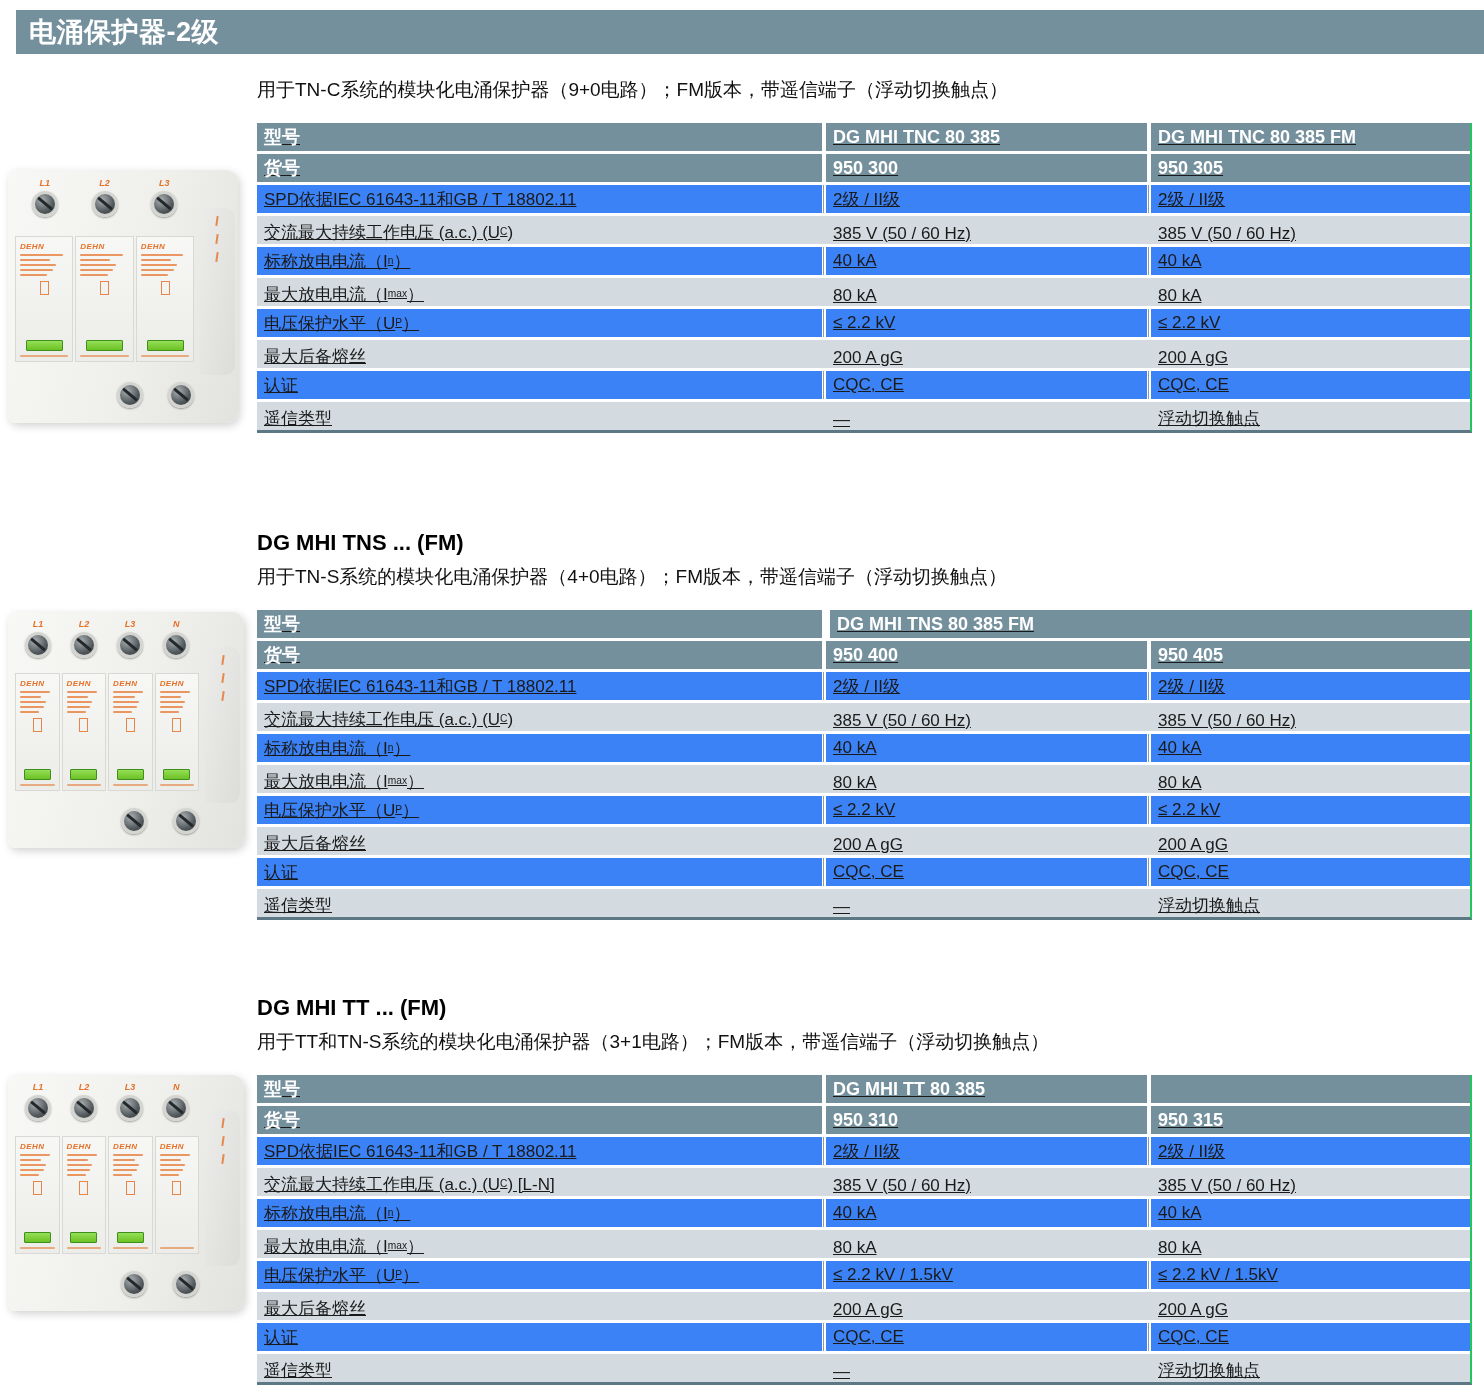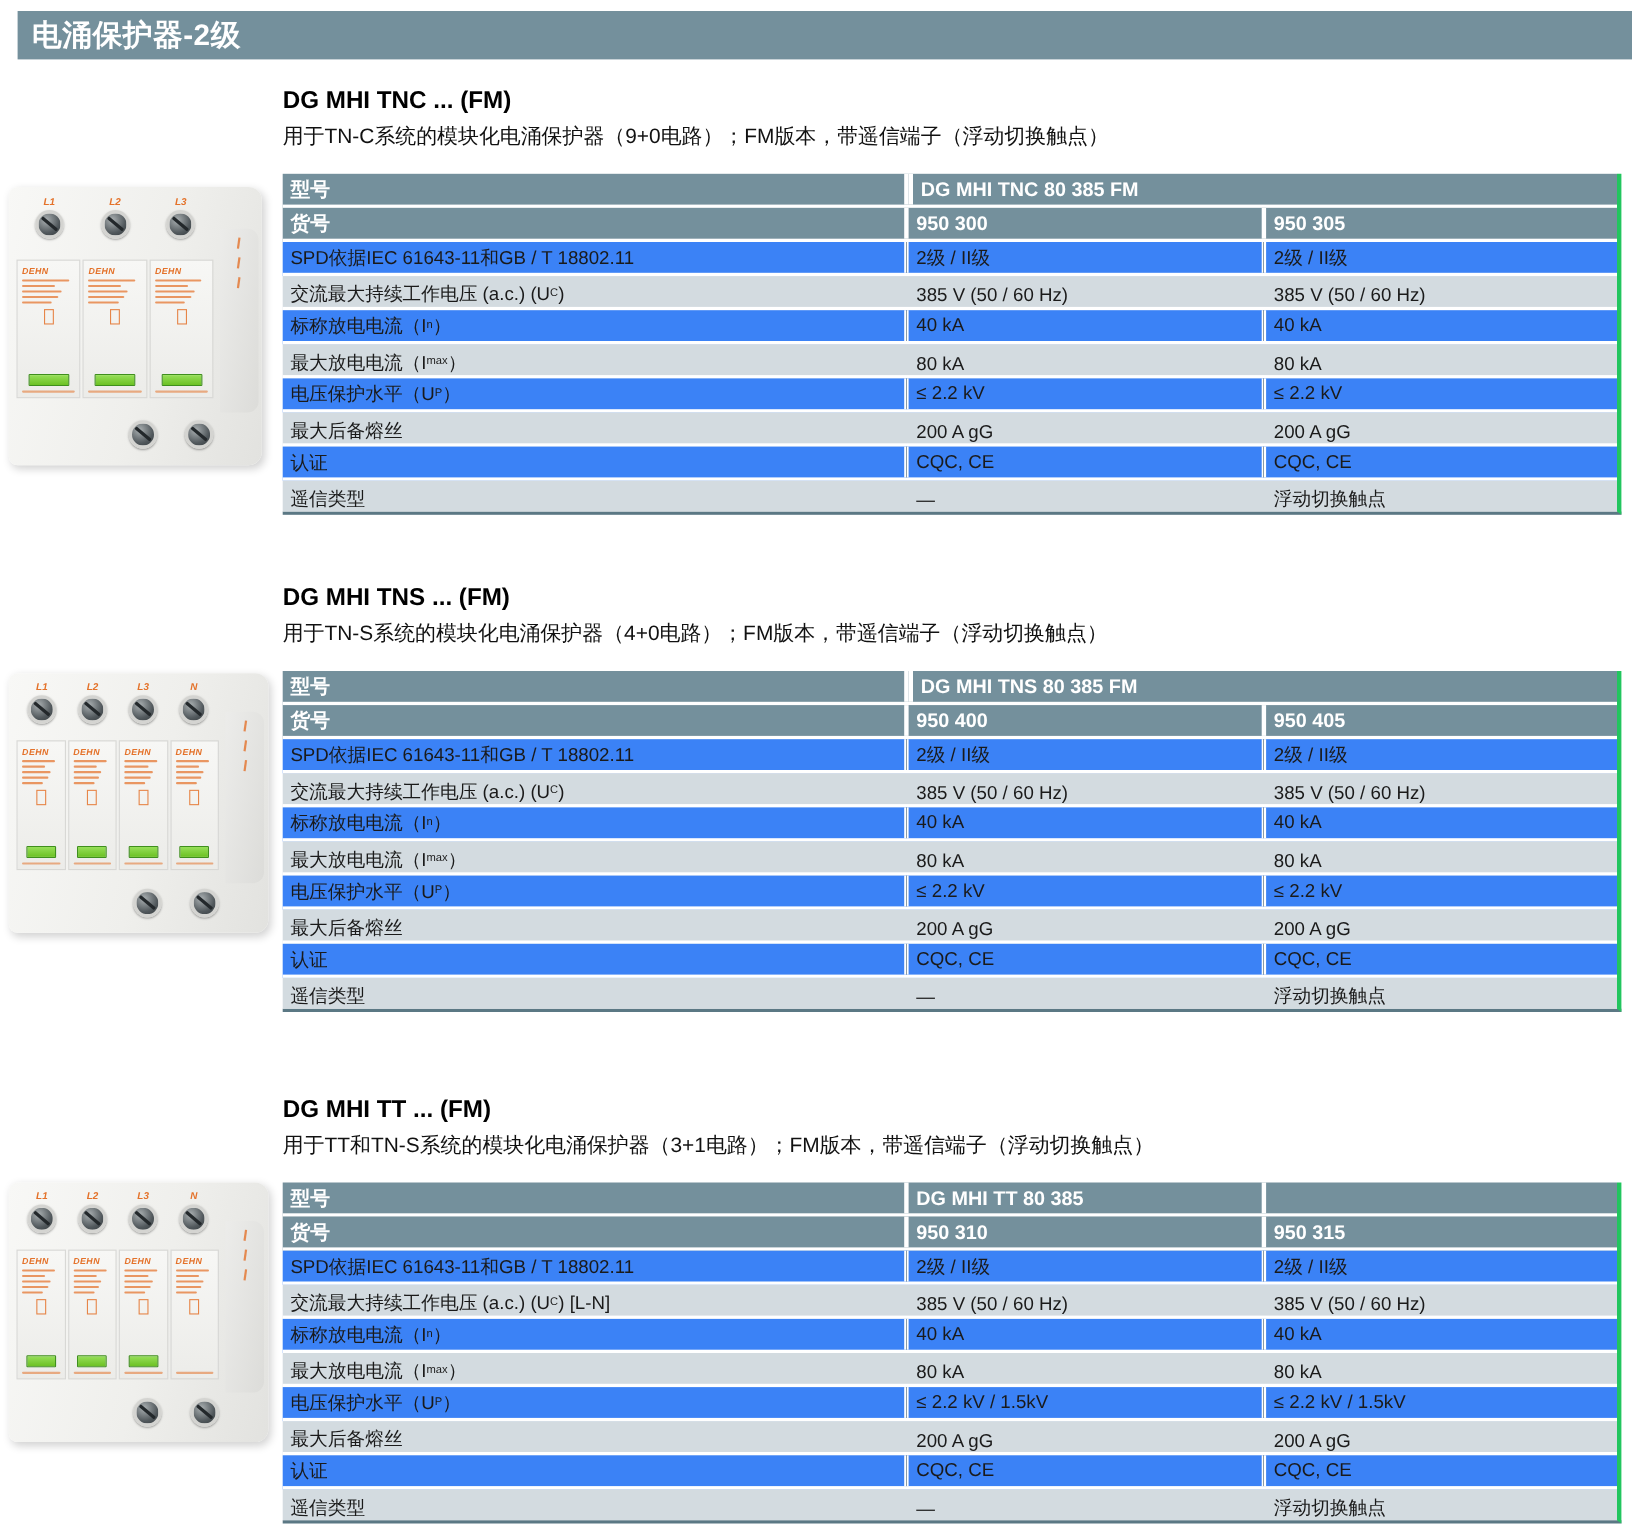--- a/index.html
+++ b/index.html
@@ -12,21 +12,21 @@
   .title-bar h1{margin:0 0 0 13px;font-size:27px;line-height:44px;color:#fff;font-weight:bold;letter-spacing:0.5px;}
 
   
   .product-section{position:absolute;left:0;right:0;}
   .sec-0{top:78px;}  .sec-1{top:530px;}  .sec-2{top:995px;}
   .section-text{margin-left:257px;}
   .section-text h2{margin:0 0 9px 0;font-size:22px;line-height:26px;font-weight:bold;color:#000;}
   .section-text p{margin:0 0 21px 0;font-size:19px;line-height:24px;color:#111;}
 
   
-  .spec-table{width:1213px;border-right:4px solid #22c55e;border-bottom:3px solid #5B7884;}
+  .spec-table{width:1213px;border-right:2px solid #22c55e;border-bottom:3px solid #5B7884;text-decoration:underline;}
   .row{display:flex;height:28px;border-bottom:3px solid #fff;}
   .row:last-child{border-bottom:none;}
   .cell{display:flex;align-items:center;padding-left:7px;font-size:17px;white-space:nowrap;overflow:hidden;}
   .cell.label{width:558px;}
   .cell.v1{width:314px;}
   .cell.v2{flex:1;}
   .vsep{width:4px;flex:0 0 4px;background:#fff;}
   .header-row{background:#74909C;}
   .header-row .cell{color:#fff;font-weight:bold;font-size:18px;}
   .body-row{background:#3b82f6;}
@@ -129,26 +129,26 @@
             <div class="side-mark"></div>
             <div class="side-mark"></div>
           </div>
           <div class="bottom-screws">
             <div class="screw"></div>
             <div class="screw"></div>
           </div>
         </div>
     </div>
     <div class="section-text">
-      <h2>DG MHI TNC ... (FM)</h2>
       <p>用于TN-C系统的模块化电涌保护器（9+0电路）；FM版本，带遥信端子（浮动切换触点）</p>
       <div class="spec-table">
   <div class="row header-row">
     <div class="cell label">型号</div>
     <div class="vsep"></div>
+    <div class="cell v1">DG MHI TNC 80 385</div>
     <div class="vsep"></div>
     <div class="cell v2">DG MHI TNC 80 385 FM</div>
   </div>
 
   <div class="row header-row">
     <div class="cell label">货号</div>
     <div class="vsep"></div>
     <div class="cell v1">950 300</div>
     <div class="vsep"></div>
     <div class="cell v2">950 305</div>

